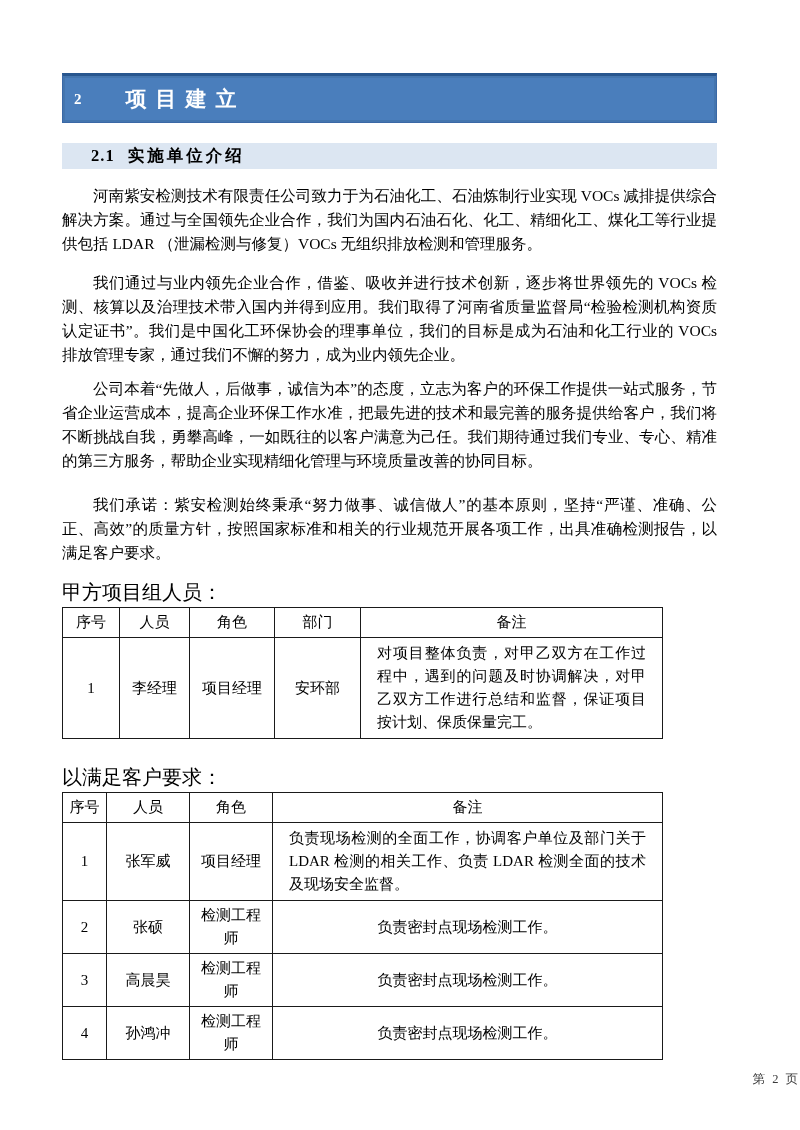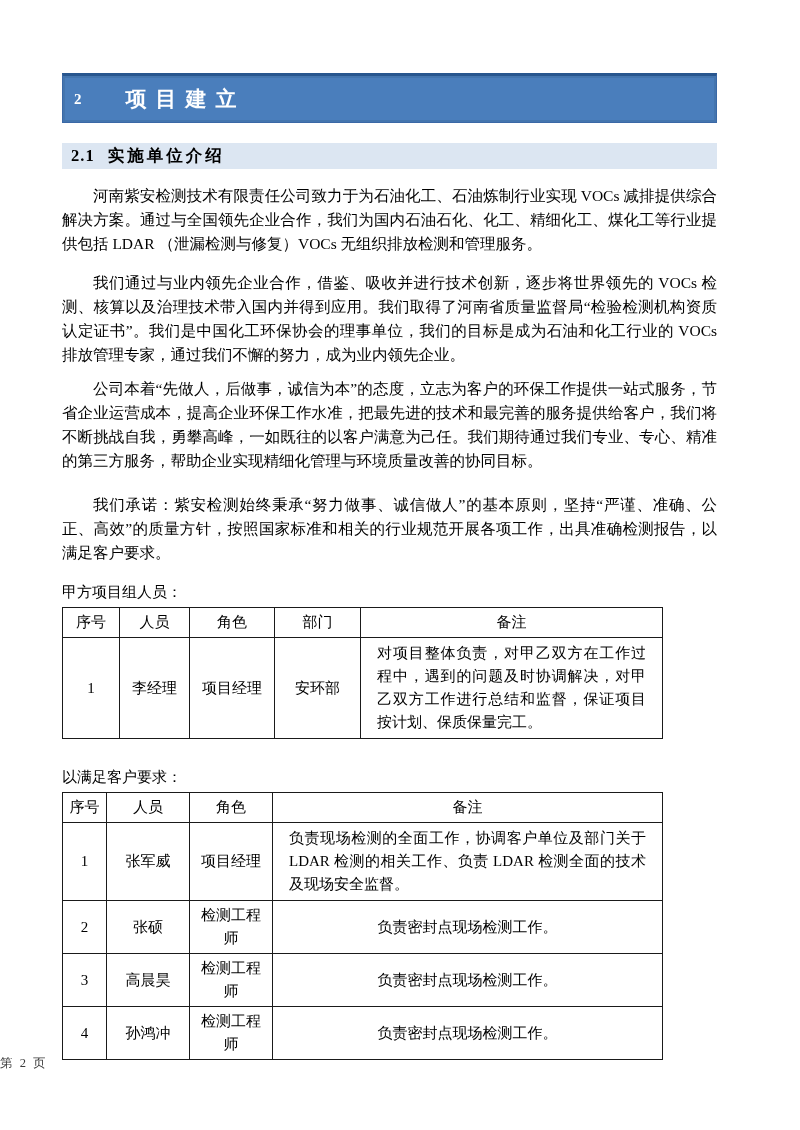--- a/index.html
+++ b/index.html
@@ -29,51 +29,51 @@
   }
   .chapter-num { font-size: 15px; font-weight: bold; margin-left: 11px; }
   .chapter-title { font-size: 21px; font-weight: bold; letter-spacing: 9px; margin-left: 44px; white-space: nowrap; }
   .section-heading {
     margin: 20px 83px 0 62px; height: 26px;
     background: var(--section-heading-bg);
     display: flex; align-items: center;
     font-weight: bold; font-size: 16.5px;
     padding-left: 9px;
   }
-  .section-num { letter-spacing: 1px; }
+  .section-num { letter-spacing: 1px; margin-left: 20px; }
   .section-title { margin-left: 13px; letter-spacing: 3px; white-space: nowrap; text-align: center; }
   .para {
     margin: 15px 83px 0 62px;
     font-size: 15.5px; line-height: 24px;
     text-align: justify; text-indent: 2em;
   }
   .para.p3 { margin-top: 10px; }
   .para.p4 { margin-top: 20px; }
   .table-label {
     margin: 17px 83px 0 62px;
-    font-size: 15px; line-height: 20px;
+    font-size: 20px; line-height: 20px;
   }
   .table-label.second { margin-top: 28px; }
   table.doc-table {
     margin: 5px 69px 0 62px; width: 601px;
     border-collapse: collapse; table-layout: fixed;
     font-size: 15px;
   }
   table.doc-table td {
     border: 1px solid var(--table-border);
     padding: 3px 6px; line-height: 23px;
     text-align: center; vertical-align: middle;
     overflow: hidden;
   }
   table.doc-table td.remark-long { text-align: justify; padding: 4px 16px; }
   table.doc-table tr.head td { height: 27px; }
   .party-b-table { margin-top: 7px; }
   .footer {
-    position: absolute; left: 0; right: 0; bottom: 58px;
-    text-align: left; font-size: 12.5px; color: #3a3a3a;
+    position: absolute; left: 0; right: 0; bottom: 42px;
+    text-align: right; font-size: 12.5px; color: #3a3a3a;
     letter-spacing: 2px;
     margin-top: 16px;
   }
 </style>
 </head>
 <body>
 
 <div class="page">
 
   <div class="chapter-bar">

